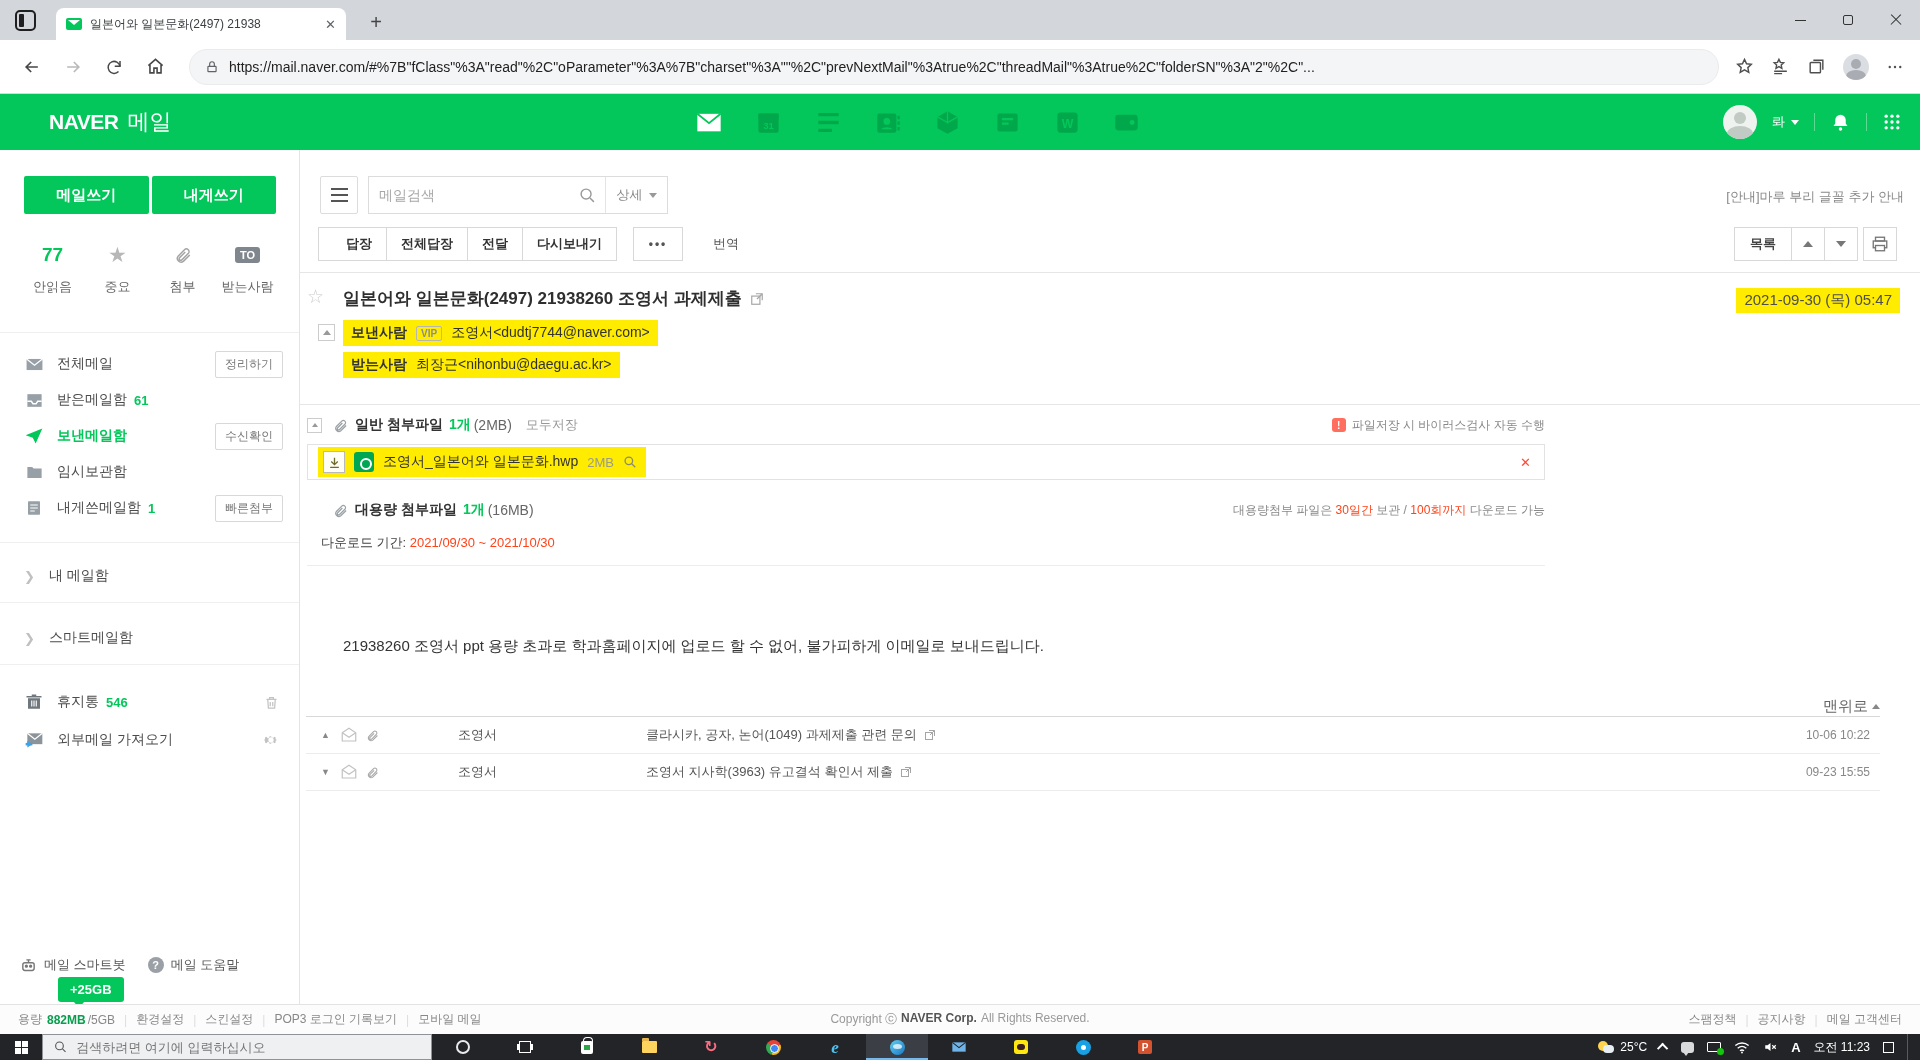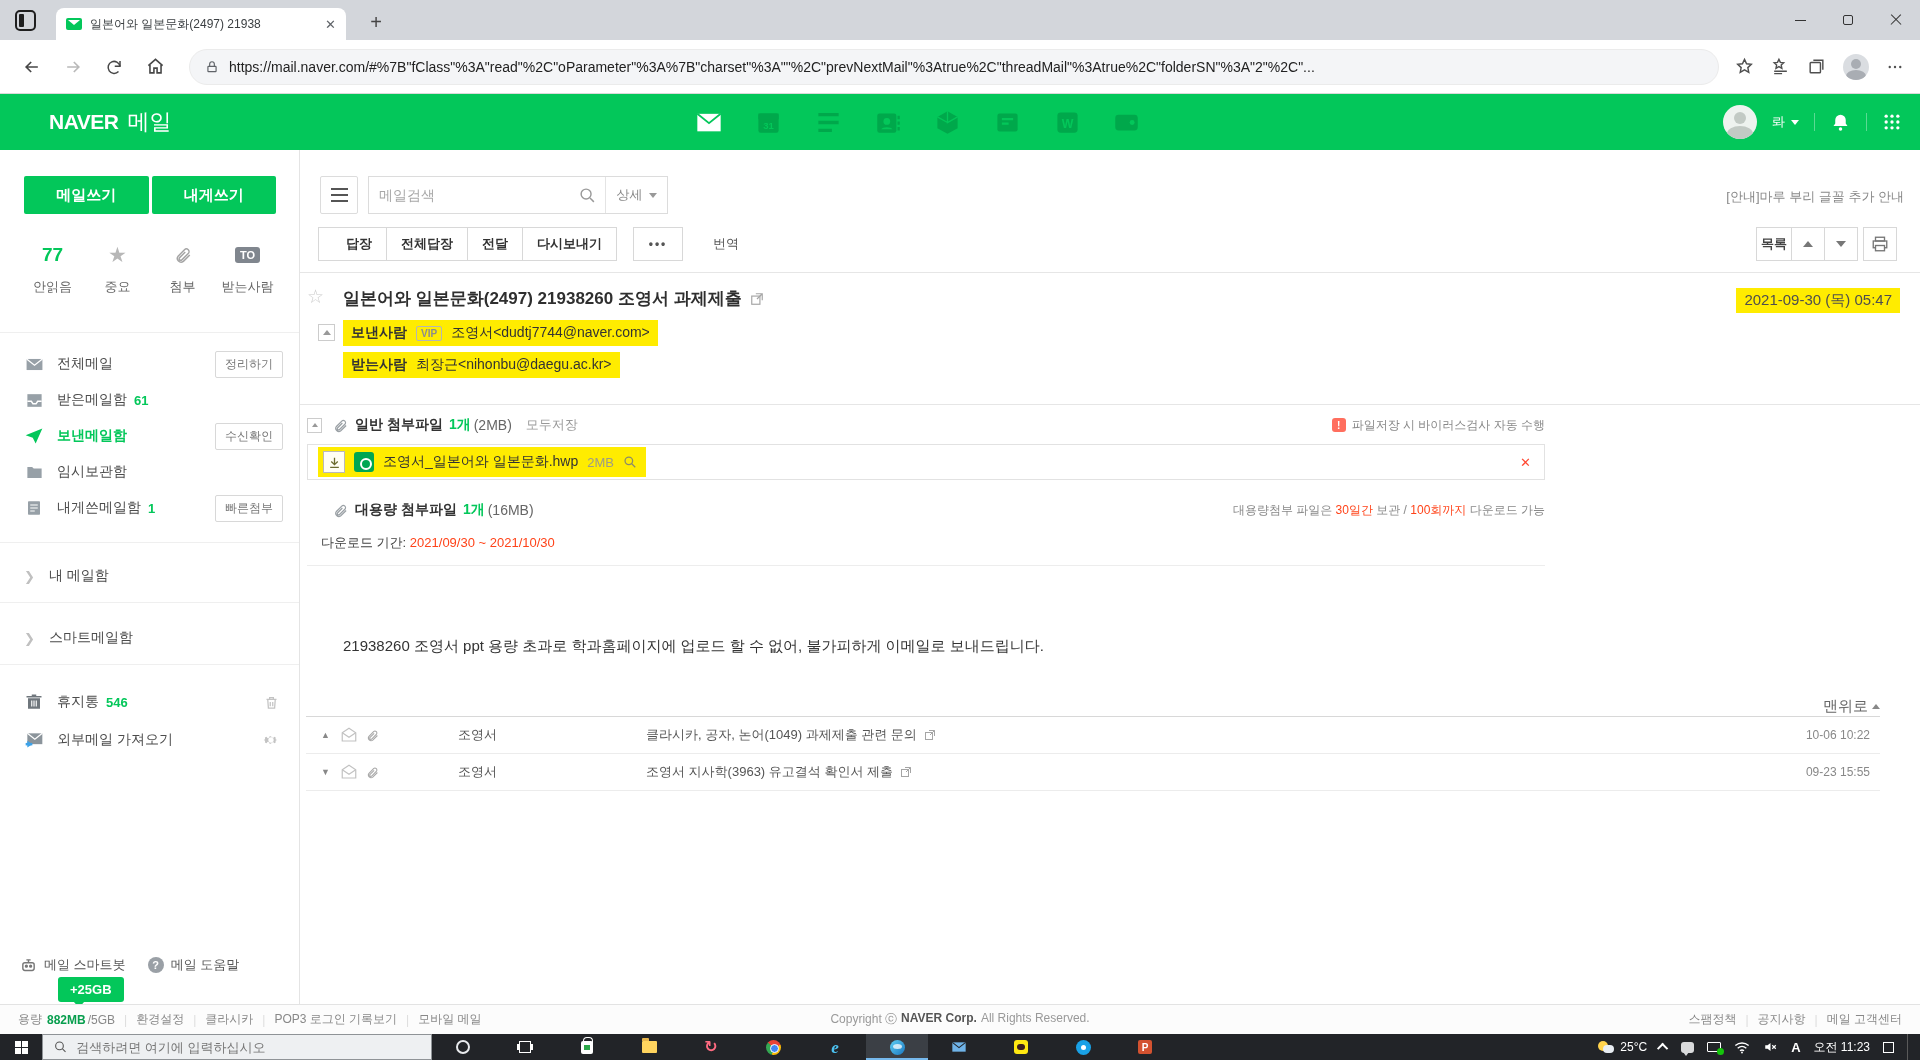--- a/index.html
+++ b/index.html
@@ -92,21 +92,21 @@
   .caret-g { width:0; height:0; border-left:4px solid transparent; border-right:4px solid transparent; border-top:5px solid #999; }
   .notice { position:absolute; right:16px; top:38px; font-size:13px; color:#888; }
   .tb2 { position:absolute; left:18px; top:77px; display:flex; align-items:center; }
   .btn-row { display:flex; }
   .act-btn { height:34px; padding:0 14px; border:1px solid #d8d8d8; border-left:0; background:#fff; font-size:13px; font-weight:700; color:#333; display:flex; align-items:center; }
   .act-btn:first-child { border-left:1px solid #d8d8d8;padding-left:27px; }
   .more-btn { margin-left:16px; width:50px; height:34px; border:1px solid #d8d8d8; background:#fff; display:flex; align-items:center; justify-content:center; color:#555; font-size:12px; letter-spacing:2px; font-weight:700; }
   .translate { margin-left:30px; font-size:13px; color:#555; }
   .listgrp { position:absolute; right:23px; top:77px; display:flex; align-items:center; }
   .lbtn { height:34px; border:1px solid #d8d8d8; border-left:0; background:#fff; display:flex; align-items:center; justify-content:center; color:#444; }
-  .lbtn.first { border-left:1px solid #d8d8d8; width:36px; font-size:13px; font-weight:700; }
+  .lbtn.first { border-left:1px solid #d8d8d8; width:58px; font-size:13px; font-weight:700; }
   .lbtn.arrow { width:33px; }
   .tri-up { width:0; height:0; border-left:5px solid transparent; border-right:5px solid transparent; border-bottom:6px solid #777; }
   .tri-dn { width:0; height:0; border-left:5px solid transparent; border-right:5px solid transparent; border-top:6px solid #777; }
   .printbtn { margin-left:5px; width:34px; height:34px; border:1px solid #d8d8d8; background:#fff; display:flex; align-items:center; justify-content:center; color:#777; }
   .main-div { position:absolute; left:0; right:0; border-top:1px solid #e6e6e6; }
   .subj-star { position:absolute; left:7px; top:135px; font-size:19px; color:#ccc; }
   .subject-row { position:absolute; left:43px; top:137px; display:flex; align-items:center; gap:8px; }
   .subject { font-size:17px; font-weight:700; color:#2f2f2f; }
   .linkout { color:#a5a5a5; }
   .mail-date { position:absolute; right:20px; top:138px; background:#ffec00; padding:3px 8px; font-size:15px; color:#4e4e4e; }
@@ -722,21 +722,21 @@
 </div>
 
 <div class="footer">
   <div class="f-left">
     <span>용량</span>
     <span class="quota-used" style="margin-left:-4px;">882MB</span>
     <span style="margin-left:-7px;">/5GB</span>
     <span class="sep">|</span>
     <span>환경설정</span>
     <span class="sep">|</span>
-    <span>클라시카</span>
+    <span>스킨설정</span>
     <span class="sep">|</span>
     <span>POP3 로그인 기록보기</span>
     <span class="sep">|</span>
     <span>모바일 메일</span>
   </div>
   <div class="f-center">
     <span>Copyright ⓒ</span>
     <span class="f-brand">NAVER Corp.</span>
     <span>All Rights Reserved.</span>
   </div>

